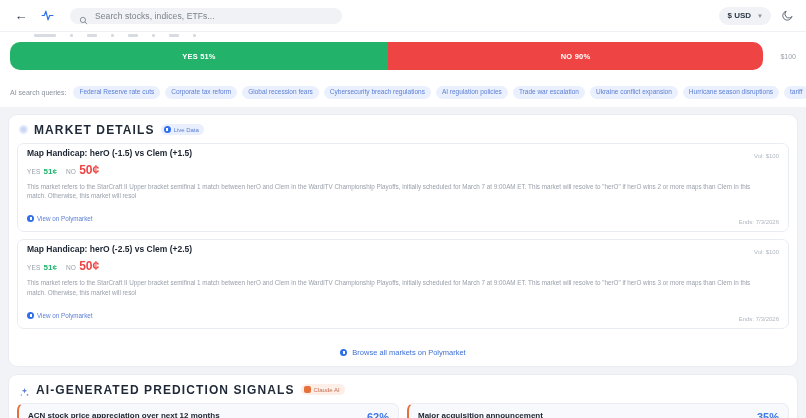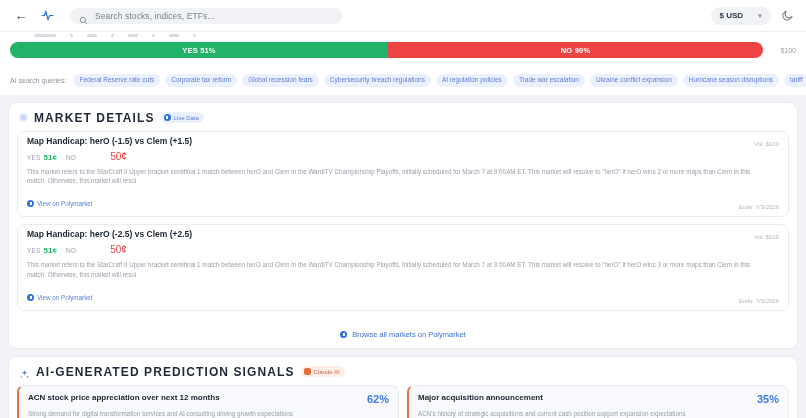--- a/index.html
+++ b/index.html
@@ -27,40 +27,40 @@
   .pulse-icon { color: #2f6fec; }
   .searchbar {
     flex: 0 0 auto; width: 272px; height: 16px; background: #f0f2f5; border-radius: 10px;
     display: flex; align-items: center; gap: 7px; padding: 0 9px; margin-left: 6px;
   }
   .search-glyph { width: 9px; height: 9px; flex: none; }
   .search-placeholder { font-size: 8.5px; color: #7b818c; letter-spacing: .1px; }
   .topbar-right { margin-left: auto; display: flex; align-items: center; gap: 9px; }
   .usd-pill {
     background: #f0f2f5; border-radius: 9px; height: 18px; display: flex; align-items: center;
-    gap: 14px; padding: 0 8px; cursor: pointer;
+    gap: 6px; padding: 0 8px; cursor: pointer;
   }
   .usd-pill span.label { font-size: 8px; font-weight: bold; color: #2d3748; }
   .chev { font-size: 6px; color: #8a909b; }
   .moon { width: 14px; height: 14px; color: #5a6270; }
 
   
   .odds-strip {
     background: #ffffff; padding: 0 10px 10px 10px; position: relative;
   }
   .odds-ghost {
     height: 7px; display: flex; gap: 14px; align-items: center; padding-left: 24px;
     overflow: hidden;
   }
   .ghost-tick { width: 3px; height: 3px; background: #d8dce2; border-radius: 1px; }
   .ghost-tick.w2 { width: 10px; }
   .ghost-tick.w3 { width: 22px; }
   .odds-row { display: flex; align-items: center; gap: 7px; margin-top: 3px; }
   .odds-bar {
-    flex: 1; height: 16px; border-radius: 10px; overflow: hidden; display: flex;
+    flex: 1; height: 28px; border-radius: 10px; overflow: hidden; display: flex;
   }
   .odds-yes {
     background: #22b26a; display: flex; align-items: center; justify-content: center;
     color: #ffffff; font-size: 7.5px; font-weight: bold; letter-spacing: .2px;
   }
   .odds-no {
     background: #ef4444; display: flex; align-items: center; justify-content: center;
     color: #ffffff; font-size: 7.5px; font-weight: bold; letter-spacing: .2px; flex: 1;
   }
   .odds-price { font-size: 7px; color: #9aa0ab; width: 26px; text-align: right; }
@@ -110,21 +110,21 @@
     border: 1px solid #e9ecf1; border-radius: 7px; padding: 4px 9px 7px 9px;
     margin-bottom: 7px; position: relative; background: #fff;
   }
   .market-name {
     font-size: 8.5px; font-weight: bold; color: #1b2430; margin-bottom: 5px;
   }
   .prices { display: flex; align-items: baseline; gap: 9px; margin-bottom: 5px; }
   .price-grp { display: flex; align-items: baseline; gap: 3px; }
   .price-lbl { font-size: 6.5px; color: #9aa0ab; letter-spacing: .2px; }
   .price-yes { font-size: 8px; font-weight: bold; color: #22b26a; }
-  .price-no { font-size: 10px; font-weight: normal; color: #ef4444; margin-left: 31px; }
+  .price-no { font-size: 12px; font-weight: bold; color: #ef4444; }
   .market-desc {
     font-size: 6.3px; color: #9aa0ab; line-height: 1.55; margin-bottom: 5px;
     max-width: 740px;
   }
   .polymarket-link {
     display: inline-flex; align-items: center; gap: 3px; cursor: pointer;
   }
   .pm-dot {
     width: 7px; height: 7px; border-radius: 50%; background: #2f6fec; flex: none;
     display: flex; align-items: center; justify-content: center;

